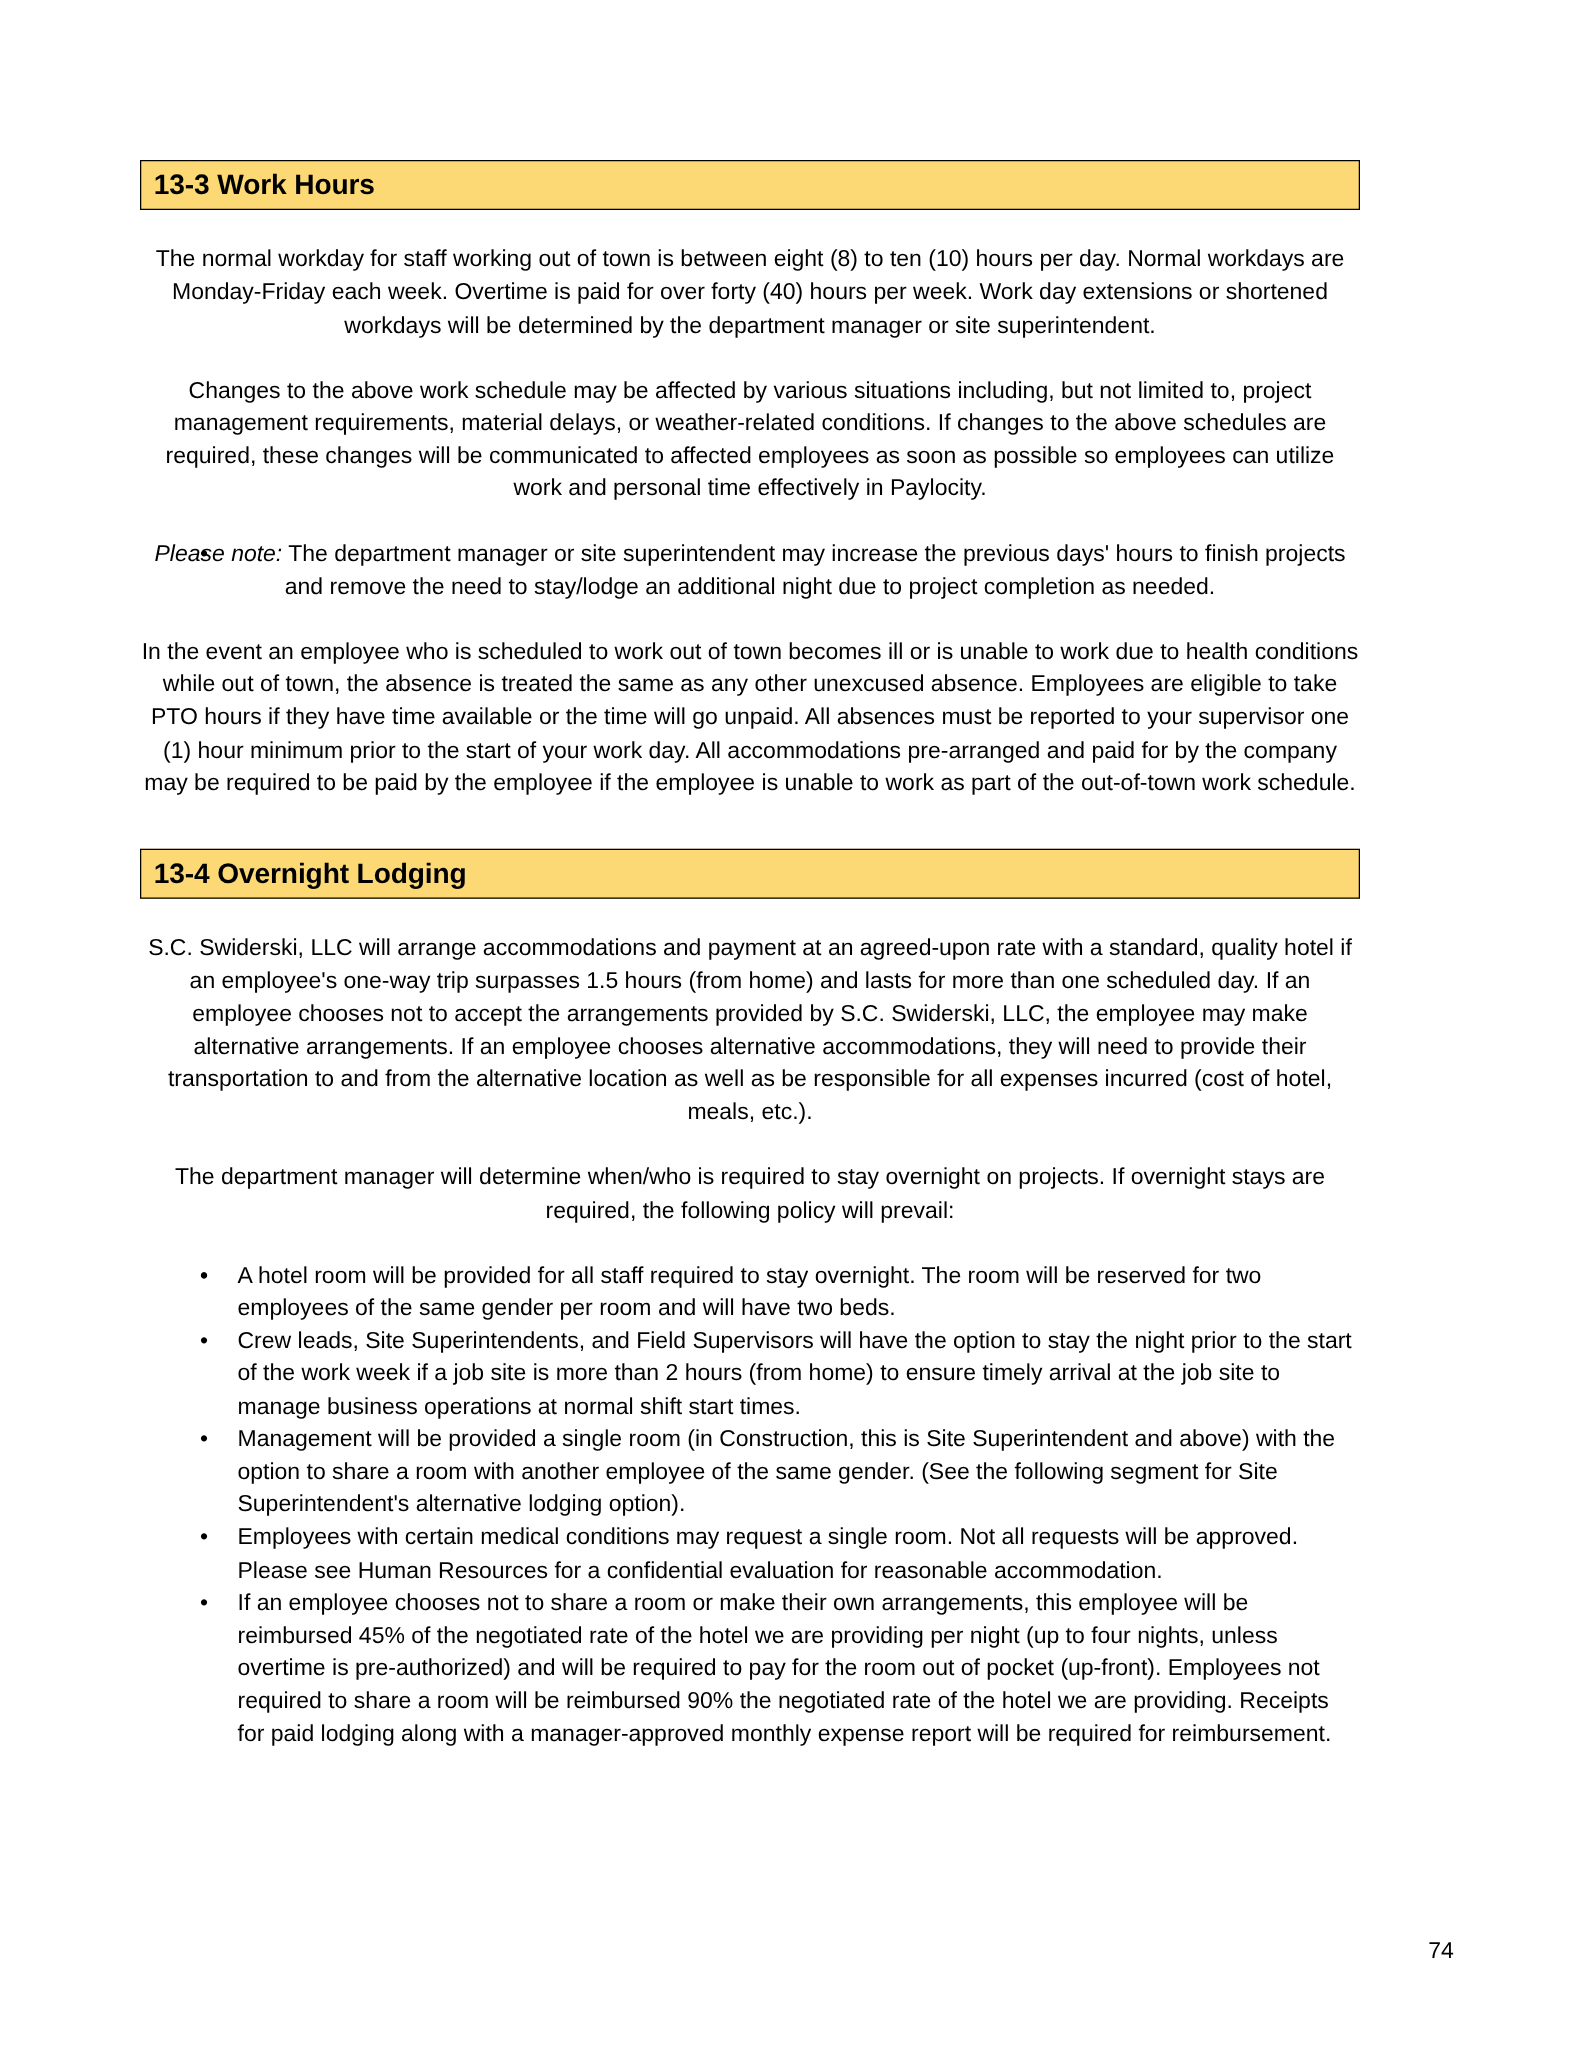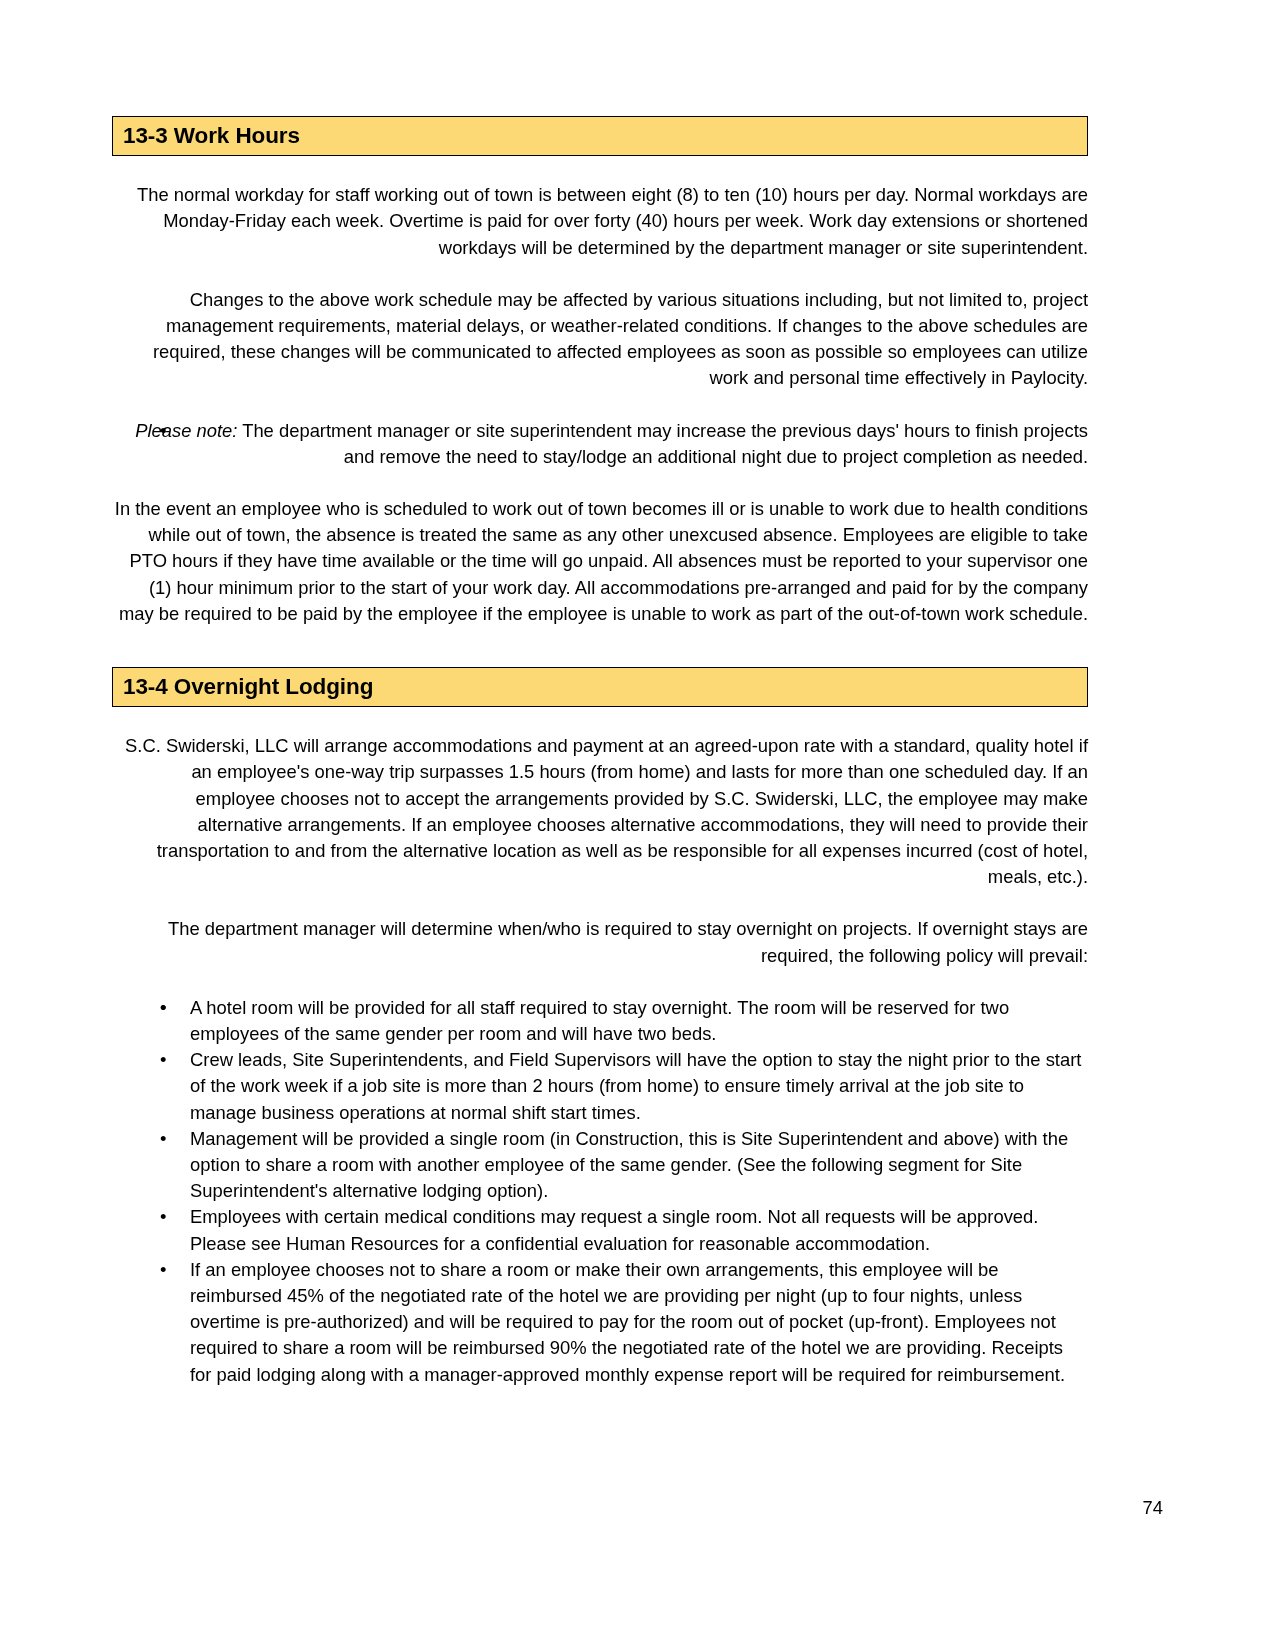--- a/index.html
+++ b/index.html
@@ -27,39 +27,39 @@
     position: absolute;
     left: 112px;
     top: 112px;
     width: 976px;
   }
   .section-heading {
     background: #fcd975;
     border: 1.5px solid #000000;
     box-sizing: border-box;
     padding: 6px 10px 7px 10px;
-    margin: 4px 0 26px 0;
+    margin: 16px 0 26px 0;
   }
   .section-heading .heading-text {
     font-family: "Liberation Sans", sans-serif;
     font-weight: bold;
     font-size: 22.5px;
     line-height: 1.12;
     color: #000000;
     letter-spacing: -0.1px;
   }
   .heading-2 {
     margin-top: 40px;
   }
   p.body-text {
     font-size: 18.4px;
     line-height: 26.2px;
     margin: 0 0 26px 0;
     color: #000000;
-    text-align: right;
+    text-align: center;
   }
   .italic {
     font-style: italic;
   }
   ul.bullets {
     list-style: none;
     margin: 0 0 24px 0;
     padding: 0;
   }
   ul.bullets li {
@@ -79,21 +79,21 @@
   }
   ul.bullets.single-item {
     margin-bottom: 22px;
   }
   .lodging-list li {
     padding-left: 78px;
   }
   .page-number {
     position: absolute;
     right: 112px;
-    top: 1496px;
+    top: 1548px;
     font-size: 18.4px;
     line-height: 24px;
     color: #000000;
   }
 </style>
 </head>
 <body>
 
 <div class="page">
   <div class="content">

